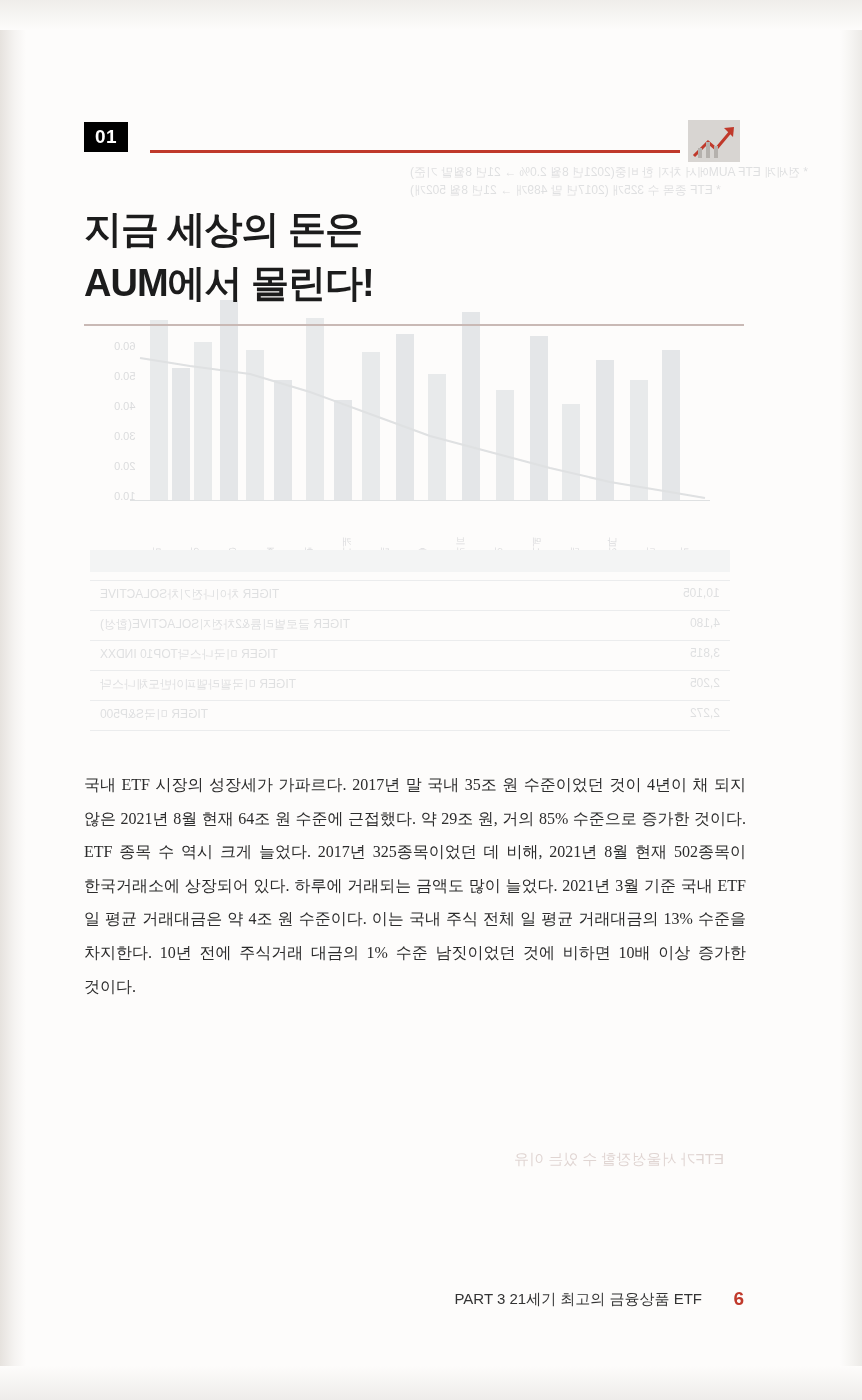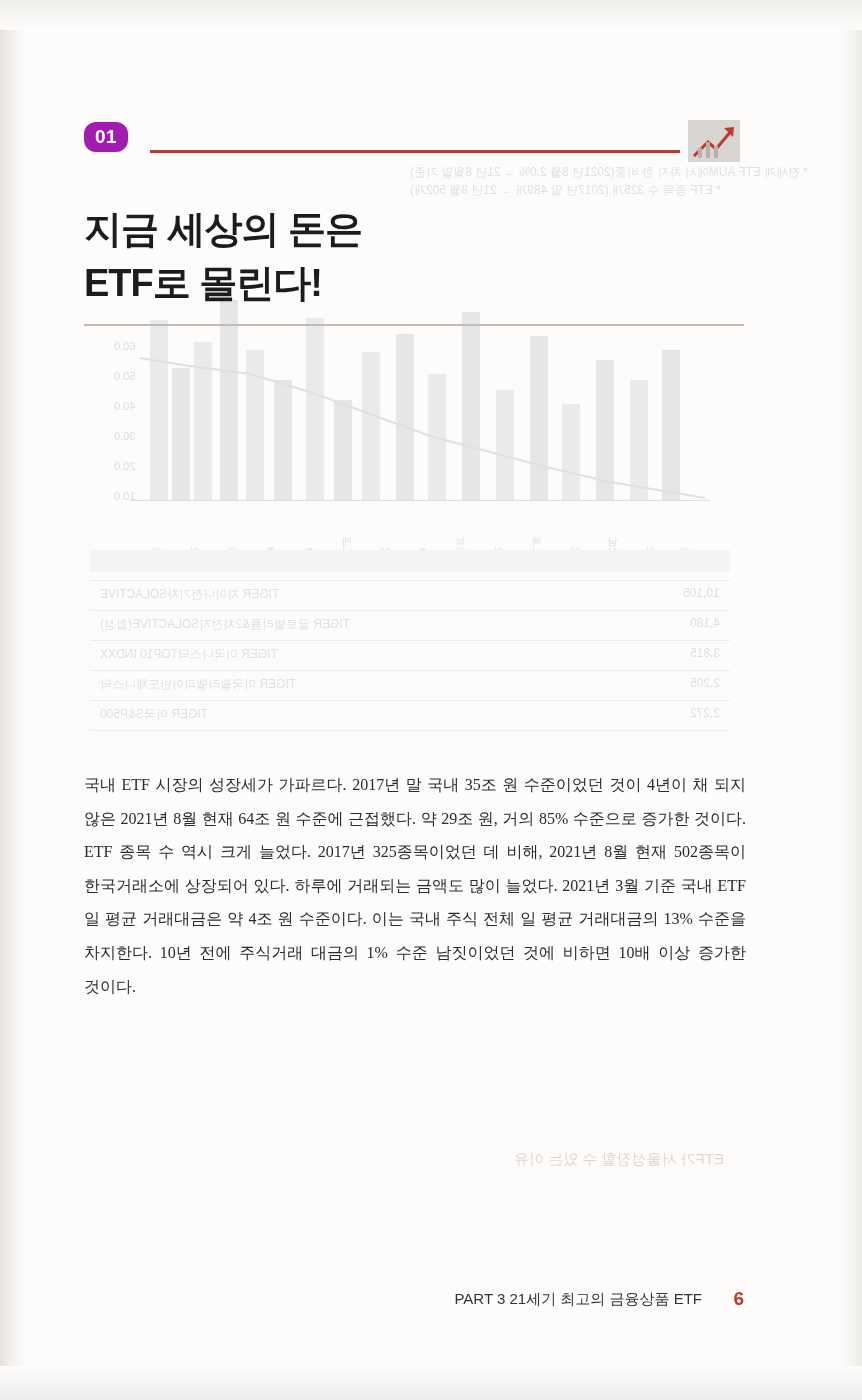--- a/index.html
+++ b/index.html
@@ -61,29 +61,28 @@
     position: absolute;
     left: 0;
     top: 122px;
     width: 660px;
     height: 44px;
   }
   .chapter-num {
     position: absolute;
     left: 0;
     top: 0;
-    background: #a21caf;
+    background: #000000;
     color: #ffffff;
     font-family: "Liberation Sans", sans-serif;
     font-weight: bold;
     font-size: 19px;
     line-height: 30px;
     padding: 0 11px 0 11px;
     letter-spacing: 0.5px;
-    border-radius: 12px;
   }
   .chapter-rule {
     position: absolute;
     left: 66px;
     top: 28px;
     width: 530px;
     height: 3px;
     background: #c0392b;
   }
   .chapter-mark {
@@ -374,21 +373,21 @@
         <rect x="2" y="2" width="52" height="42" fill="#d8d5d2"></rect>
         <path d="M8 38 L22 24 L30 31 L46 12" fill="none" stroke="#c0392b" stroke-width="3"></path>
         <path d="M38 10 L48 9 L47 19 Z" fill="#c0392b"></path>
         <rect x="12" y="30" width="4" height="10" fill="#b5b1ad"></rect>
         <rect x="20" y="24" width="4" height="16" fill="#b5b1ad"></rect>
         <rect x="28" y="28" width="4" height="12" fill="#b5b1ad"></rect>
       </svg>
     </div>
 
     <h1 class="title">지금 세상의 돈은
-ETF로 몰린다!</h1>
+AUM에서 몰린다!</h1>
     <div class="title-rule"></div>
 
     <p class="body-text">국내 ETF 시장의 성장세가 가파르다. 2017년 말 국내 35조 원 수준이었던 것이 4년이 채 되지 않은 2021년 8월 현재 64조 원 수준에 근접했다. 약 29조 원, 거의 85% 수준으로 증가한 것이다. ETF 종목 수 역시 크게 늘었다. 2017년 325종목이었던 데 비해, 2021년 8월 현재 502종목이 한국거래소에 상장되어 있다. 하루에 거래되는 금액도 많이 늘었다. 2021년 3월 기준 국내 ETF 일 평균 거래대금은 약 4조 원 수준이다. 이는 국내 주식 전체 일 평균 거래대금의 13% 수준을 차지한다. 10년 전에 주식거래 대금의 1% 수준 남짓이었던 것에 비하면 10배 이상 증가한 것이다.</p>
 
     <div class="footer">
       <div class="footer-label">PART 3  21세기 최고의 금융상품 ETF</div>
       <div class="footer-page">6</div>
     </div>
 
   </div>

